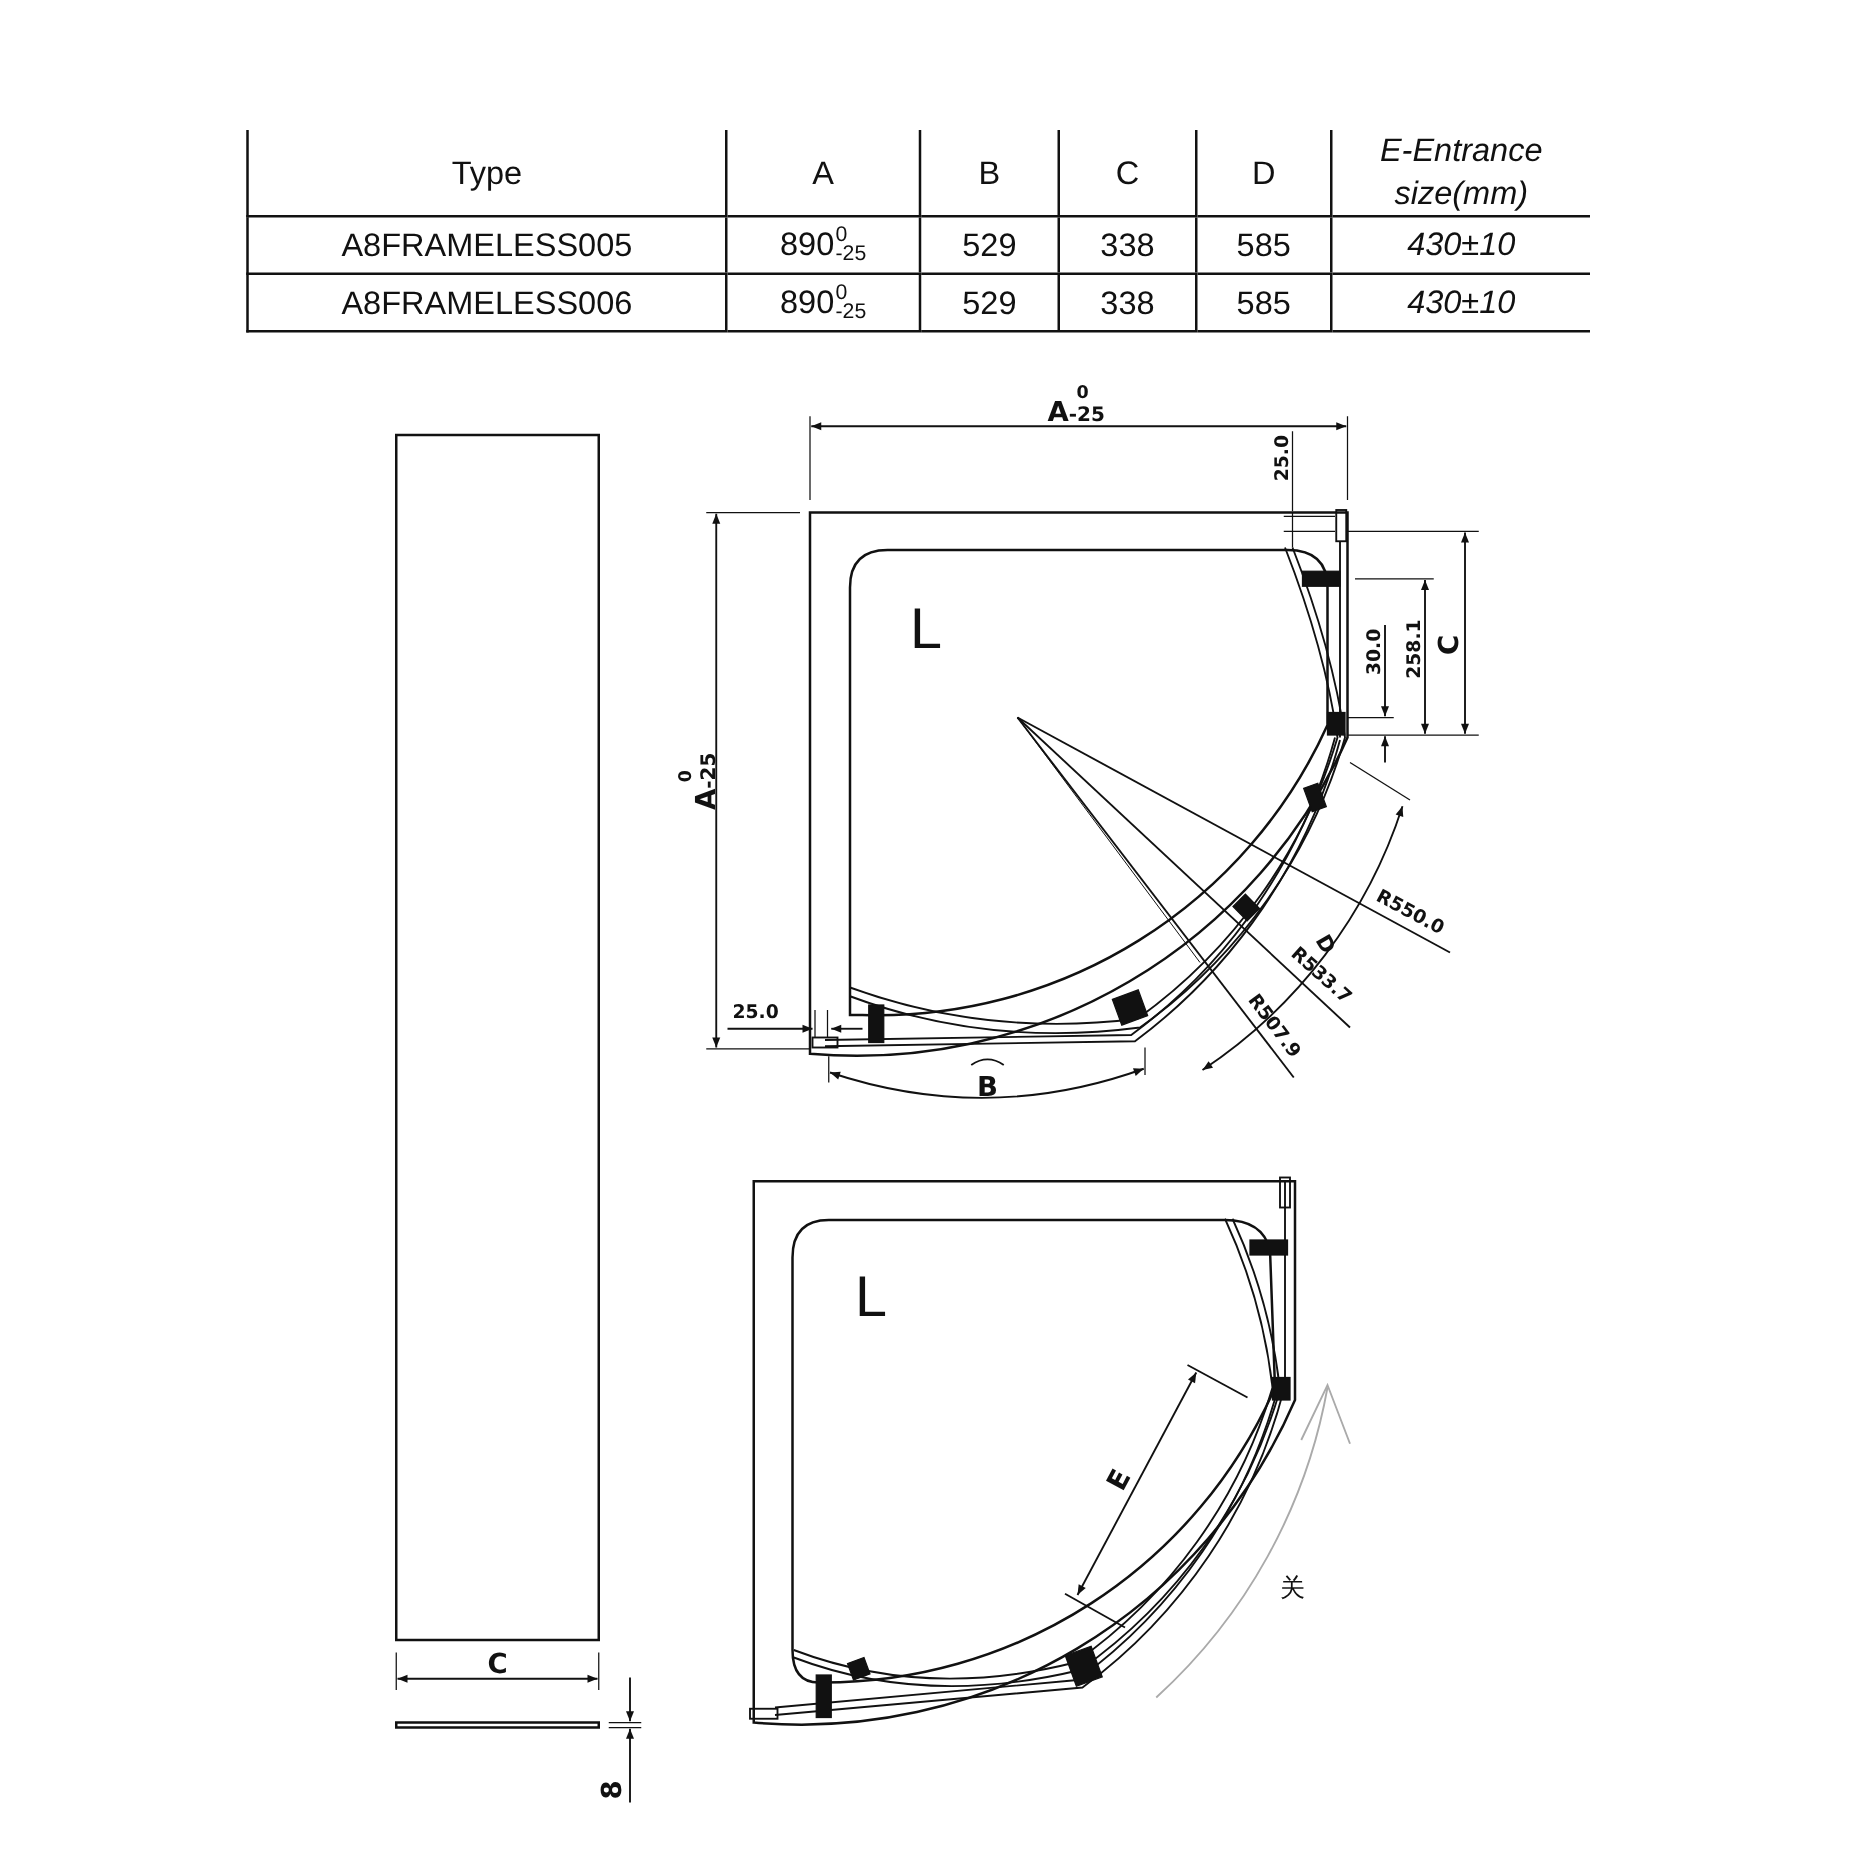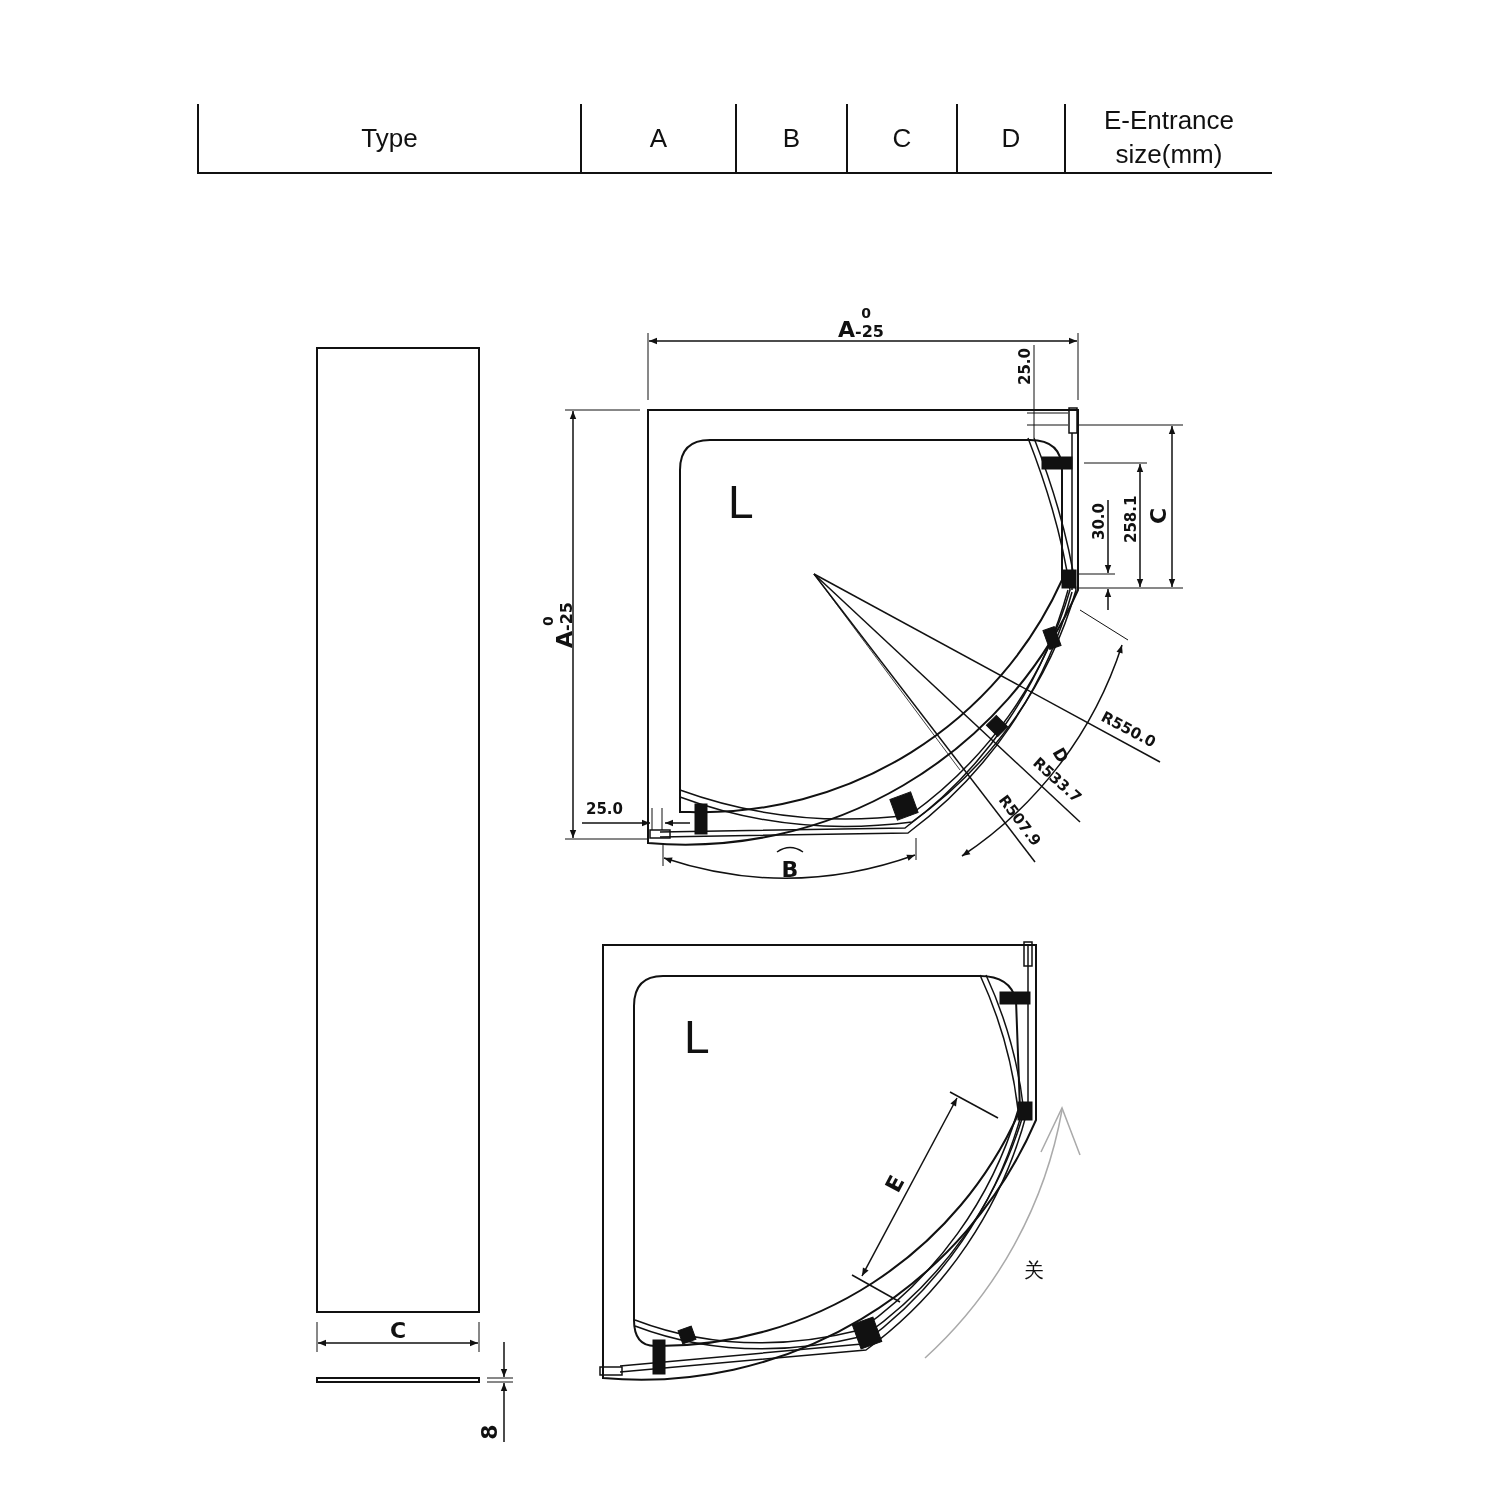--- a/index.html
+++ b/index.html
@@ -1,21 +1,21 @@
 <!DOCTYPE html>
 <html><head>
 <meta charset="utf-8">
 <style>
   html, body { margin:0; padding:0; background:#ffffff; }
   body { width:1500px; height:1499px; position:relative; overflow:hidden; font-family:"DejaVu Sans", sans-serif; color:#111; }
   #spec-table { position:absolute; left:197px; top:104px; border-collapse:collapse; font-family:"Liberation Sans", sans-serif; font-size:26px; }
   #spec-table th, #spec-table td { text-align:center; font-weight:normal; padding:0; border-left:2px solid #111; }
   #spec-table th { height:68px; border-bottom:2px solid #111; vertical-align:middle; }
   #spec-table td { height:44px; border-bottom:2px solid #111; }
-  #spec-table th:last-child, #spec-table td:last-child { line-height:1.3; }
+  #spec-table th:last-child, #spec-table td:last-child { line-height:1.3;font-style:italic; }
   .col-type{width:381px}.col-a{width:153px}.col-b{width:109px}.col-c{width:108px}.col-d{width:106px}.col-e{width:206px}
   .tol { display:inline-block; vertical-align:middle; font-size:17px; line-height:15px; text-align:left; margin-left:1px; position:relative; top:-2px; }
   .tol span { display:block; }
   svg#drawing { position:absolute; left:0; top:0; }
   svg text { font-family:"DejaVu Sans", sans-serif; font-weight:bold; fill:#111; }
   .lbl-L { font-family:"Liberation Sans", sans-serif; font-weight:normal; font-size:46px; }
 </style>
 </head>
 <body>
 
@@ -27,20 +27,36 @@
       <th class="col-b">B</th>
       <th class="col-c">C</th>
       <th class="col-d">D</th>
       <th class="col-e">
         <span>E-Entrance</span><br>
         <span>size(mm)</span>
       </th>
     </tr>
   </thead>
   <tbody>
+    <tr>
+      <td>A8FRAMELESS005</td>
+      <td><span>890</span><span class="tol"><span>0</span><span>-25</span></span></td>
+      <td>529</td>
+      <td>338</td>
+      <td>585</td>
+      <td>430±10</td>
+    </tr>
+    <tr>
+      <td>A8FRAMELESS006</td>
+      <td><span>890</span><span class="tol"><span>0</span><span>-25</span></span></td>
+      <td>529</td>
+      <td>338</td>
+      <td>585</td>
+      <td>430±10</td>
+    </tr>
   </tbody>
 </table>
 
 <svg id="drawing" width="1500" height="1499" viewBox="0 0 1500 1499">
   <defs>
     <marker id="arr" viewBox="0 0 10 10" refX="10" refY="5" markerWidth="12" markerHeight="8" orient="auto-start-reverse" markerUnits="userSpaceOnUse">
       <path d="M0,1 L10,5 L0,9 z" fill="#111"></path>
     </marker>
   </defs>
 

